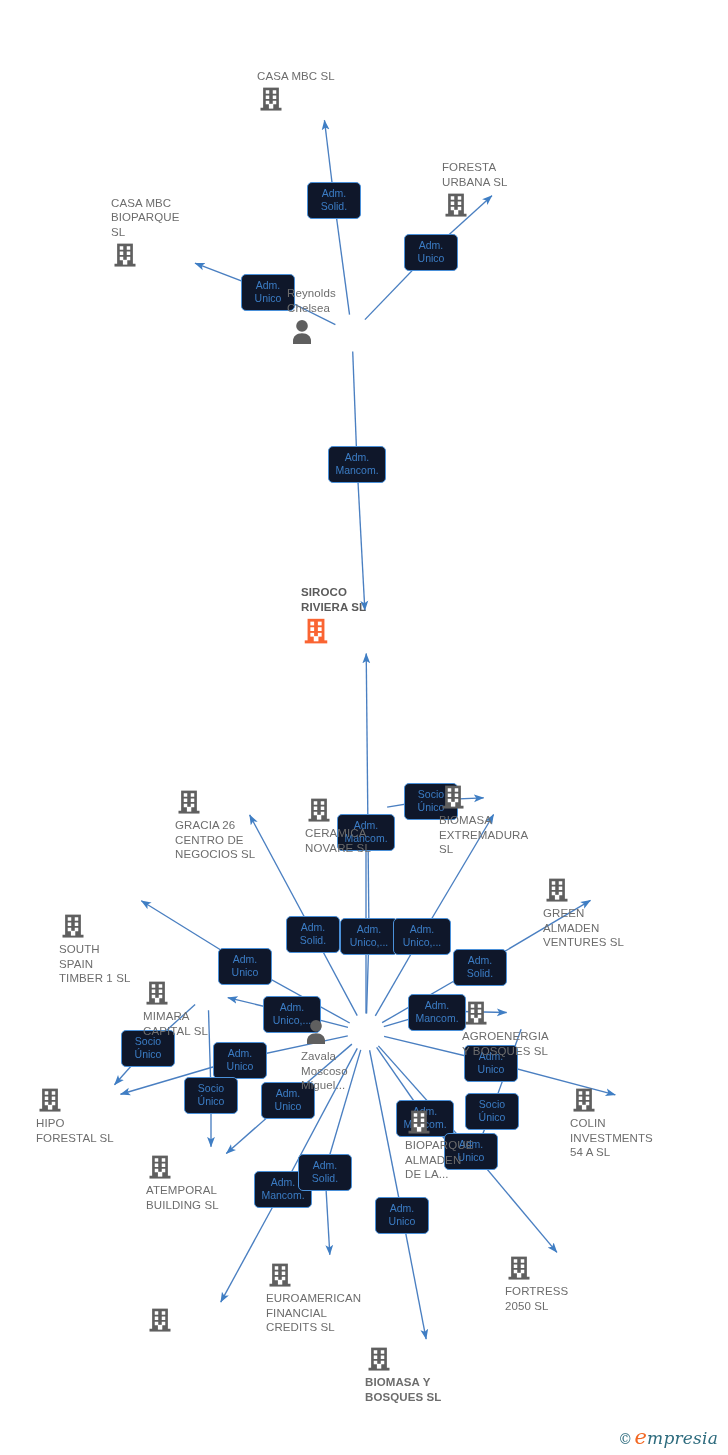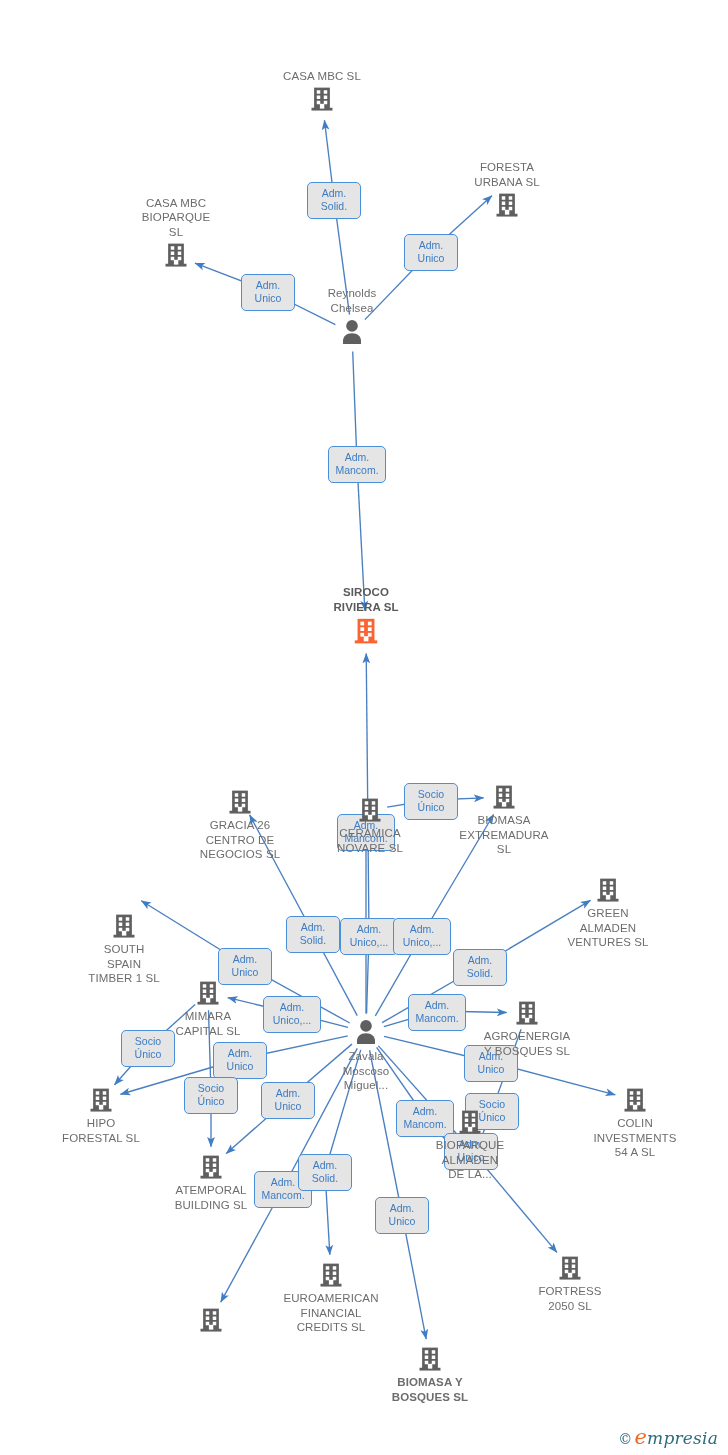--- a/index.html
+++ b/index.html
@@ -18,21 +18,21 @@
   svg.edges {
     position: absolute;
     left: 0;
     top: 0;
     width: 728px;
     height: 1455px;
     pointer-events: none;
   }
   .node {
     position: absolute;
-    text-align: center;
+    text-align: left;
     width: 130px;
     margin-left: -65px;
   }
   .node .glyph {
     display: block;
     line-height: 0;
   }
   .node .label {
     display: block;
     font-size: 11.5px;
@@ -46,21 +46,21 @@
     font-weight: bold;
   }
   .node .label.above { margin-bottom: 2px; }
   .node .label.below { margin-top: 2px; }
 
   .reltag {
     position: absolute;
     box-sizing: border-box;
     border: 1.3px solid #4a90d9;
     border-radius: 5px;
-    background: #e5e5e5;
+    background: #0f172a;
     color: #3b7cc4;
     font-size: 10.5px;
     line-height: 13px;
     text-align: center;
     padding: 4px 5px 5px 5px;
     white-space: pre-line;
     width: 54px;
     margin-left: -27px;
     margin-top: -17px;
   }

